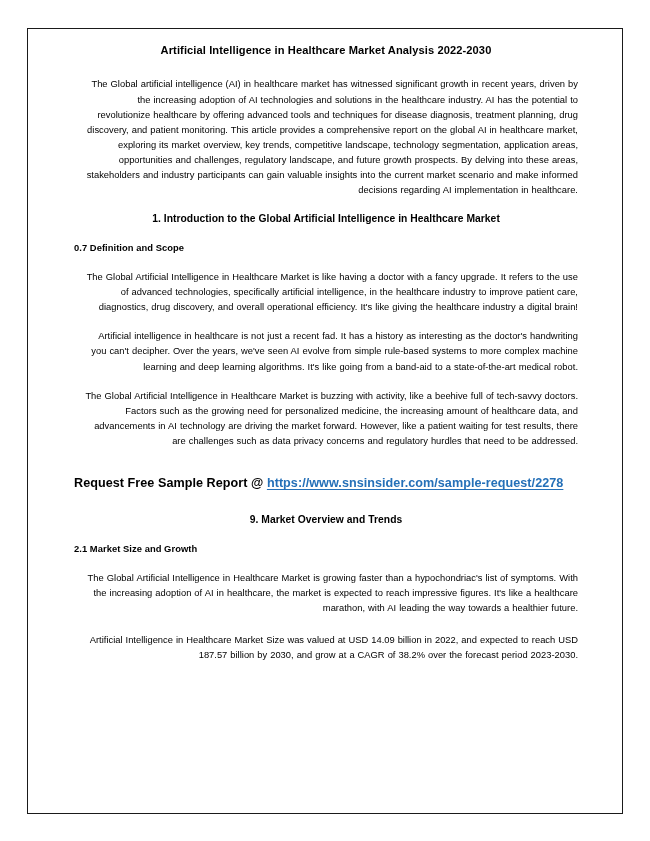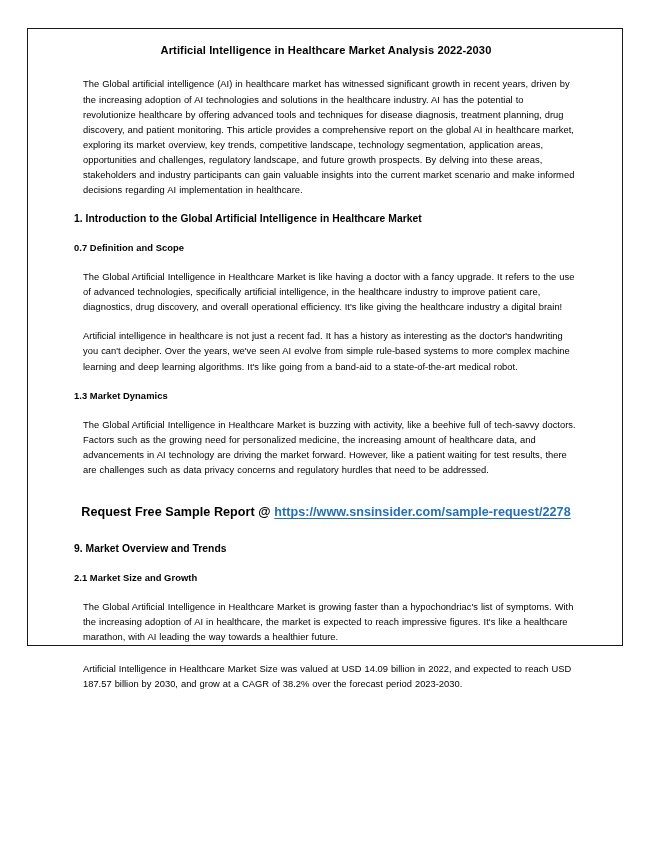--- a/index.html
+++ b/index.html
@@ -13,21 +13,21 @@
     position: relative;
     font-family: "Liberation Sans", sans-serif;
     color: #000000;
     overflow: hidden;
   }
   .page {
     position: absolute;
     left: 27px;
     top: 28px;
     width: 596px;
-    height: 618px;
+    height: 786px;
     box-sizing: border-box;
     border: 1.2px solid #1a1a1a;
     background: #ffffff;
   }
   .content {
     position: absolute;
     left: 46px;
     top: 14px;
     width: 504px;
   }
@@ -36,44 +36,45 @@
     font-weight: bold;
     text-align: center;
     letter-spacing: 0.1px;
     margin: 0 0 20px 0;
     line-height: 1.3;
   }
   p.body-text {
     font-size: 9.35px;
     line-height: 1.62;
     margin: 0 0 14px 9px;
-    text-align: left;
+    text-align: right;
     letter-spacing: 0.02px;
     word-spacing: 0.4px;
   }
   p.body-text.bold {
     font-weight: normal;
     letter-spacing: 0.01px;
   }
   h2.sec-heading {
     font-size: 10.3px;
     font-weight: bold;
     margin: 0 0 14px 0;
     line-height: 1.4;
     letter-spacing: 0.05px;
+    text-align: center;
   }
   h3.sub-heading {
     font-size: 9.4px;
     font-weight: bold;
     margin: 0 0 16px 0;
     line-height: 1.4;
     letter-spacing: 0.05px;
   }
   .cta-block {
-    text-align: center;
+    text-align: left;
     font-size: 12.6px;
     font-weight: bold;
     line-height: 1.42;
     margin: 4px 0 20px 0;
     letter-spacing: 0.05px;
   }
   .cta-link {
     color: #2570b8;
     text-decoration: underline;
     text-underline-offset: 1.5px;
@@ -93,21 +94,20 @@
 
     <h2 class="sec-heading">1. Introduction to the Global Artificial Intelligence in Healthcare Market</h2>
 
     <h3 class="sub-heading">0.7 Definition and Scope</h3>
 
     <p class="body-text">The Global Artificial Intelligence in Healthcare Market is like having a doctor with a fancy upgrade. It refers to the use of advanced technologies, specifically artificial intelligence, in the healthcare industry to improve patient care, diagnostics, drug discovery, and overall operational efficiency. It's like giving the healthcare industry a digital brain!</p>
 
 
     <p class="body-text">Artificial intelligence in healthcare is not just a recent fad. It has a history as interesting as the doctor's handwriting you can't decipher. Over the years, we've seen AI evolve from simple rule-based systems to more complex machine learning and deep learning algorithms. It's like going from a band-aid to a state-of-the-art medical robot.</p>
 
-    <h3 class="sub-heading">1.3 Market Dynamics</h3>
 
     <p class="body-text">The Global Artificial Intelligence in Healthcare Market is buzzing with activity, like a beehive full of tech-savvy doctors. Factors such as the growing need for personalized medicine, the increasing amount of healthcare data, and advancements in AI technology are driving the market forward. However, like a patient waiting for test results, there are challenges such as data privacy concerns and regulatory hurdles that need to be addressed.</p>
 
     <div class="spacer-md"></div>
 
     <div class="cta-block">
       <span>Request Free Sample Report @ </span><a class="cta-link" href="#">https://www.snsinsider.com/sample-request/2278</a>
     </div>
 
     <h2 class="sec-heading">9. Market Overview and Trends</h2>

